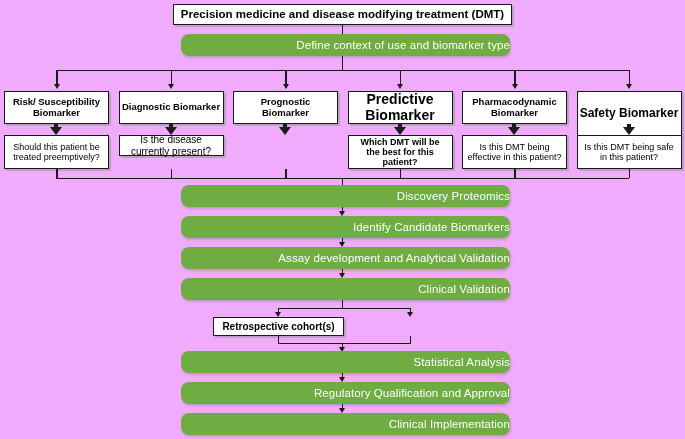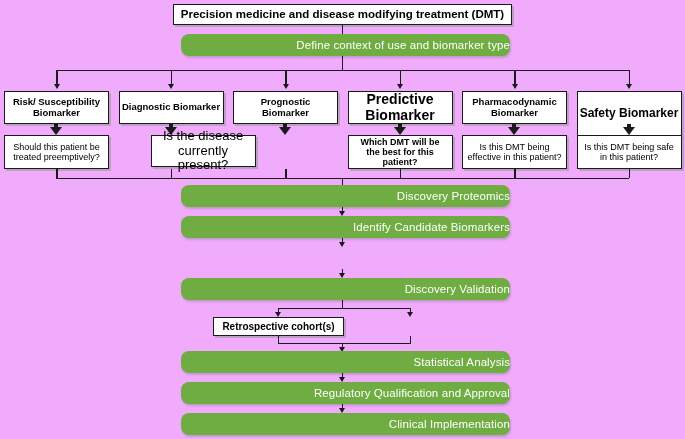--- a/index.html
+++ b/index.html
@@ -141,21 +141,21 @@
   <div class="stem-f" style="left:397.9px; top:124px; height:4px;"></div>
   <div class="arrow-f" style="left:393.9px; top:127px;"></div>
   <div class="stem-f" style="left:512.4px; top:124px; height:4px;"></div>
   <div class="arrow-f" style="left:508.4px; top:127px;"></div>
   <div class="stem-f" style="left:626.9px; top:124px; height:4px;"></div>
   <div class="arrow-f" style="left:622.9px; top:127px;"></div>
 
   <div class="wbox" style="left:4px; top:135px; width:105px; height:34px; font-size:9px; padding:0 3px;">
     <span>Should this patient be treated preemptively?</span>
   </div>
-  <div class="wbox" style="left:118.5px; top:135px; width:105px; height:32px; font-size:13px; padding:0 3px;margin-left:32px;">
+  <div class="wbox" style="left:118.5px; top:135px; width:105px; height:21px; font-size:10px; padding:0 3px;">
     <span>Is the disease currently  present?</span>
   </div>
   <div class="wbox" style="left:347.5px; top:135px; width:105px; height:34px; font-size:9px; padding:0 5px;font-weight:bold;">
     <span>Which DMT will be the best for this patient?</span>
   </div>
   <div class="wbox" style="left:462px; top:135px; width:105px; height:34px; font-size:9px; padding:0 3px;">
     <span>Is this DMT being effective in this patient?</span>
   </div>
   <div class="wbox" style="left:576.5px; top:135px; width:105px; height:34px; font-size:9px; padding:0 3px;">
     <span>Is this DMT being safe in this patient?</span>
@@ -175,25 +175,28 @@
   </div>
   <div class="vline" style="left:341.5px; top:207px; height:6px;"></div>
   <div class="arrow-s" style="left:338.6px; top:211px;"></div>
 
   <div class="gbox" style="left:181px; top:216px; width:329px; height:22px; font-size:11.5px;">
     <span>Identify Candidate Biomarkers</span>
   </div>
   <div class="vline" style="left:341.5px; top:238px; height:6px;"></div>
   <div class="arrow-s" style="left:338.6px; top:242px;"></div>
 
+  <div class="gbox" style="left:181px; top:247px; width:329px; height:22px; font-size:11.5px;">
+    <span>Assay development and Analytical Validation</span>
+  </div>
   <div class="vline" style="left:341.5px; top:269px; height:6px;"></div>
   <div class="arrow-s" style="left:338.6px; top:273px;"></div>
 
   <div class="gbox" style="left:181px; top:278px; width:329px; height:22px; font-size:11.5px;">
-    <span>Discovery Validation</span>
+    <span>Clinical Validation</span>
   </div>
 
   <div class="vline" style="left:341.5px; top:300px; height:8px;"></div>
   <div class="hline" style="left:278px; top:307.5px; width:133px;"></div>
   <div class="vline" style="left:278px; top:307.5px; height:6px;"></div>
   <div class="arrow-s" style="left:275.1px; top:311.5px;"></div>
   <div class="vline" style="left:409.8px; top:307.5px; height:6px;"></div>
   <div class="arrow-s" style="left:406.9px; top:311.5px;"></div>
 
   <div class="wbox bold" style="left:213px; top:317px; width:131px; height:19px; font-size:10px;">

